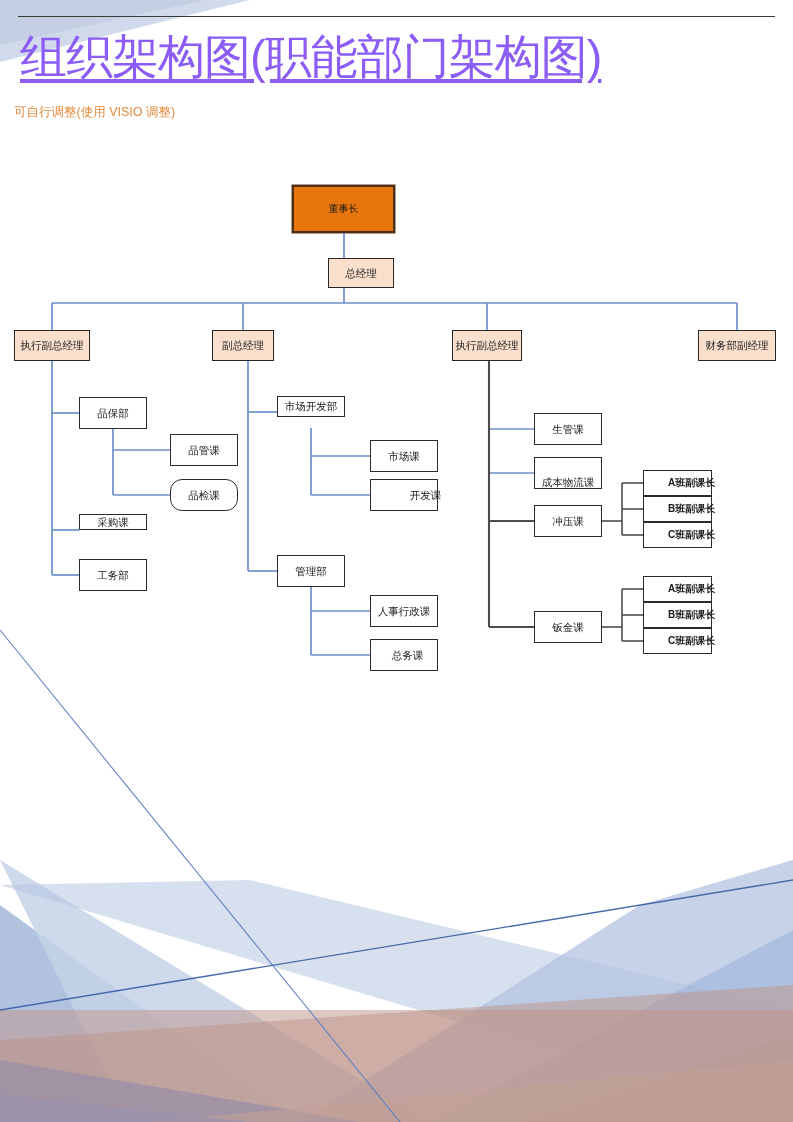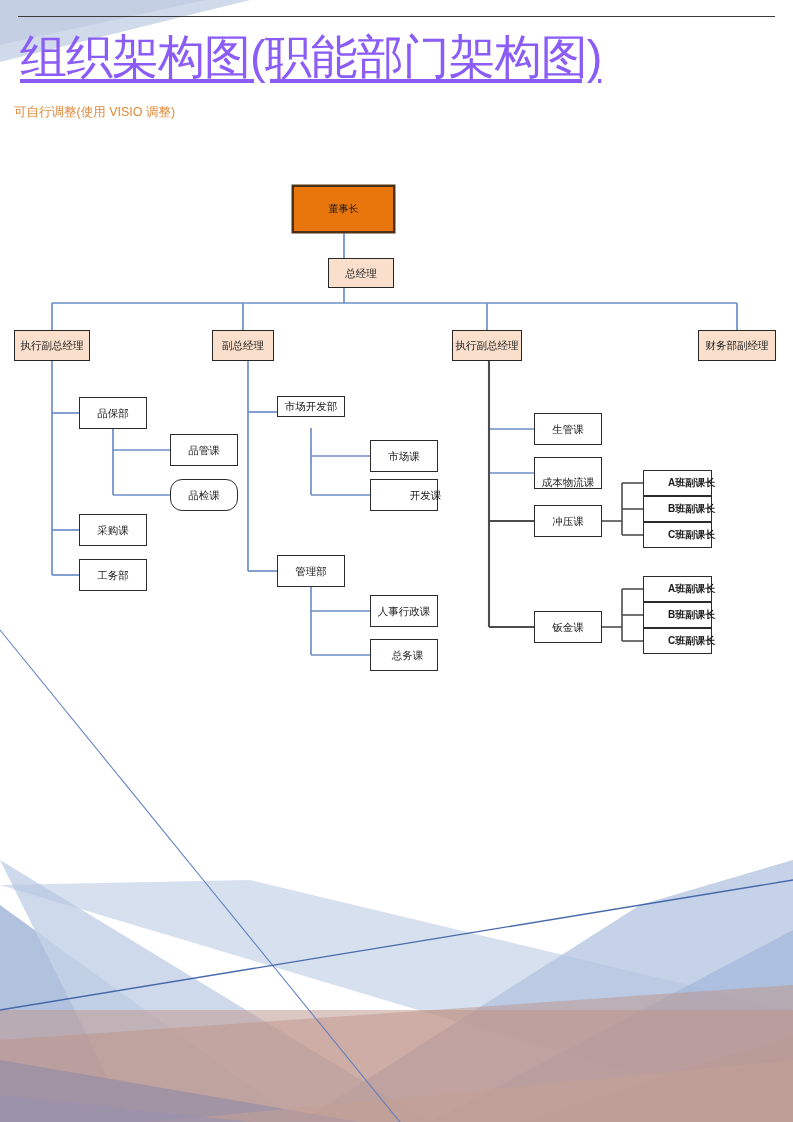--- a/index.html
+++ b/index.html
@@ -183,21 +183,21 @@
       </div>
       <div class="node white" style="left: 79px; top: 397px; width: 68px; height: 32px;">
         <span>品保部</span>
       </div>
       <div class="node white" style="left: 170px; top: 434px; width: 68px; height: 32px;">
         <span>品管课</span>
       </div>
       <div class="node white" style="left: 170px; top: 479px; width: 68px; height: 32px; border-radius: 12px;">
         <span>品检课</span>
       </div>
-      <div class="node white" style="left: 79px; top: 514px; width: 68px; height: 32px;">
+      <div class="node white" style="left: 79px; top: 514px; width: 68px; height: 16px;">
         <span>采购课</span>
       </div>
       <div class="node white" style="left: 79px; top: 559px; width: 68px; height: 32px;">
         <span>工务部</span>
       </div>
       <div class="node white" style="left: 277px; top: 396px; width: 68px; height: 21px; align-items: center;">
         <span>市场开发部</span>
       </div>
       <div class="node white" style="left: 370px; top: 440px; width: 68px; height: 32px;">
         <span>市场课</span>

